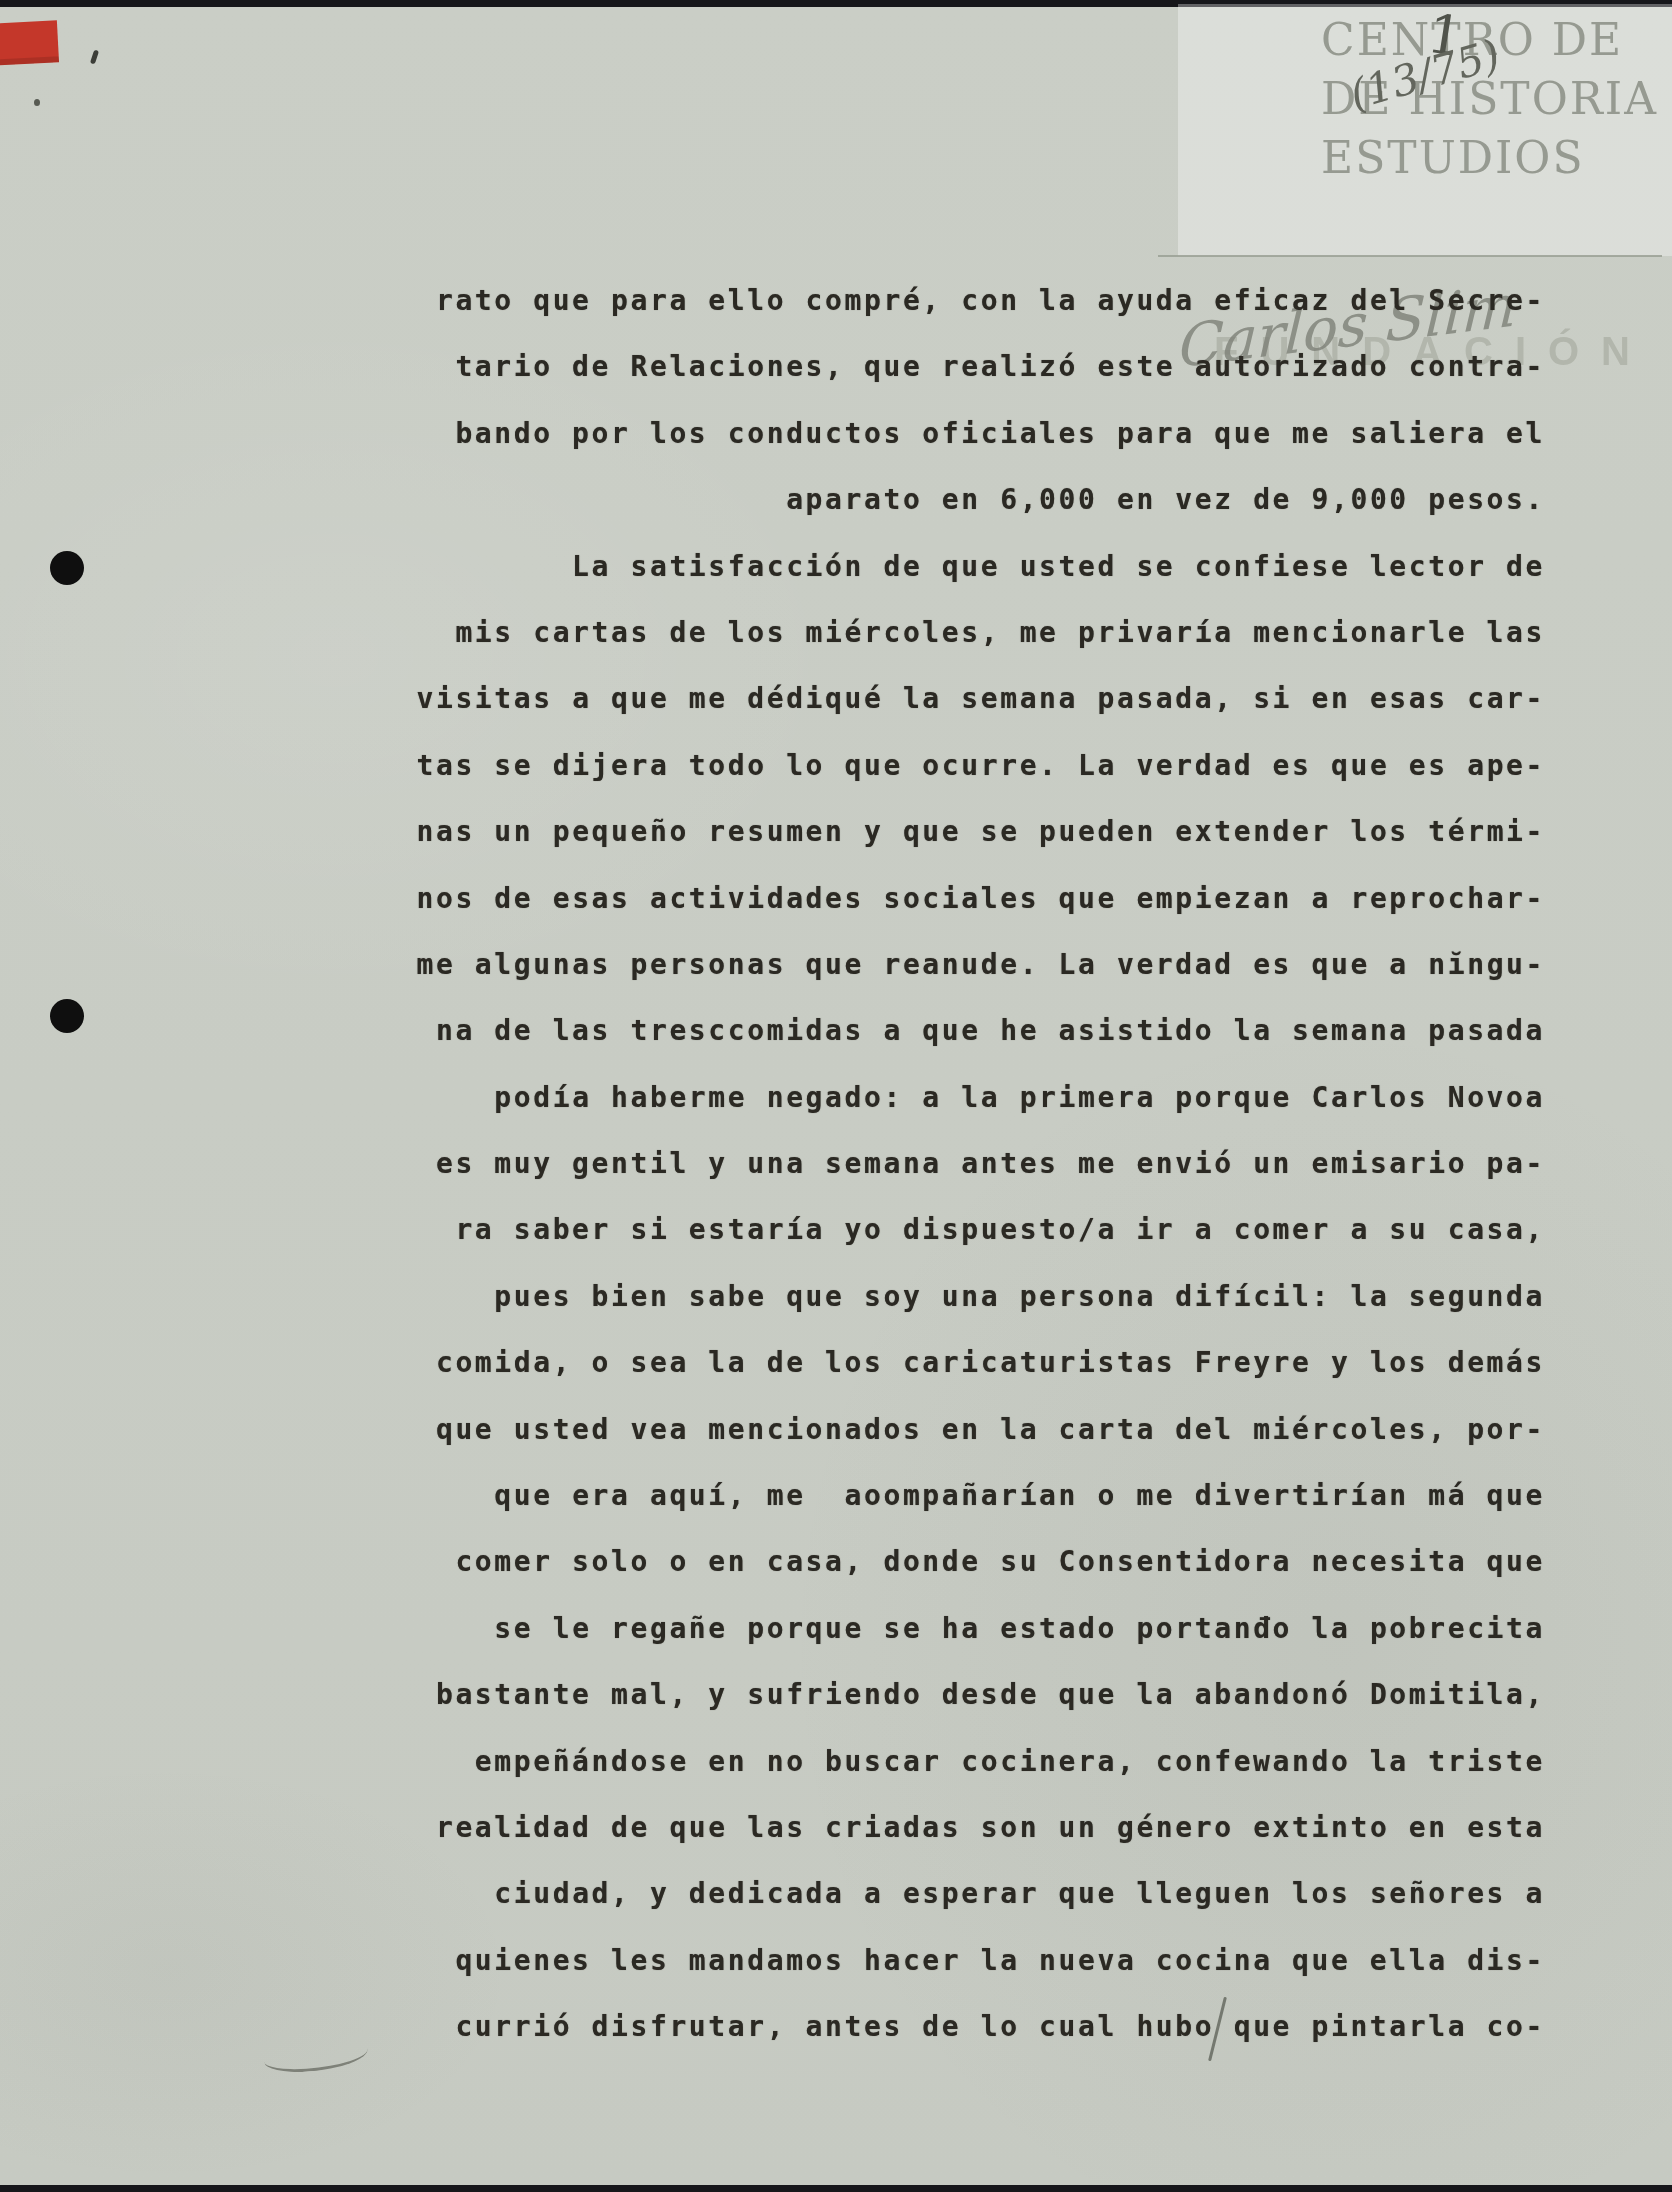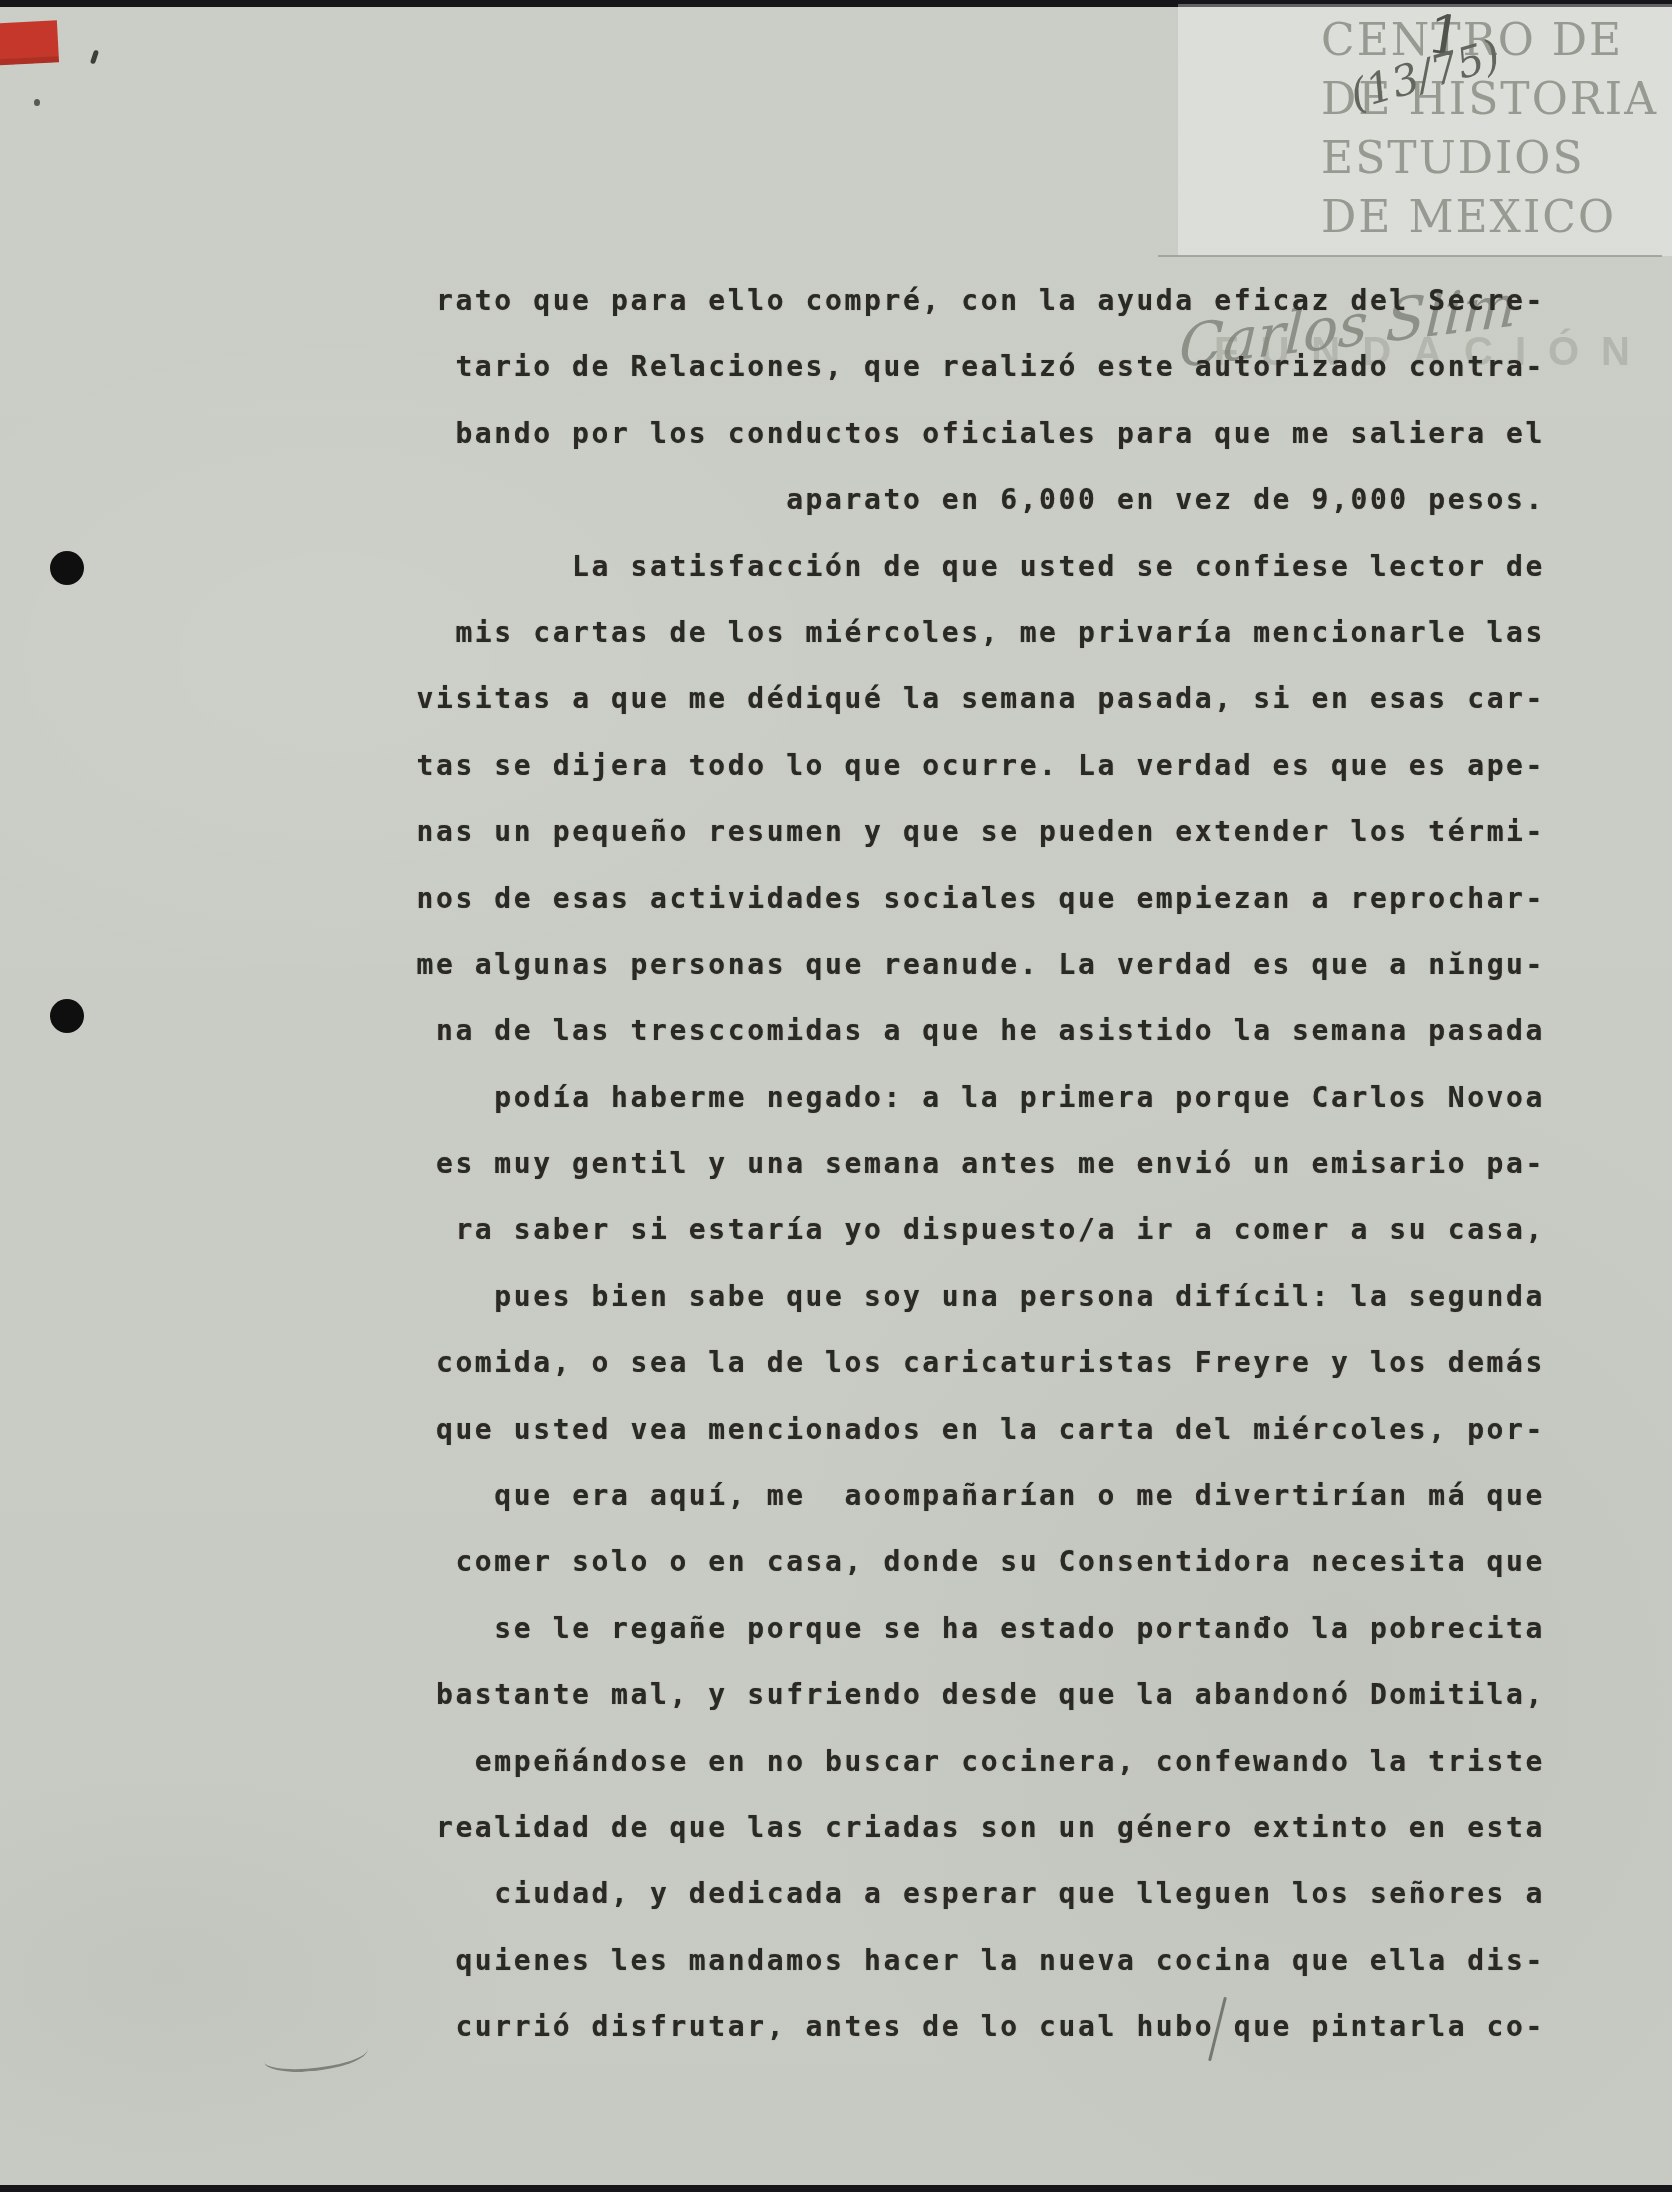--- a/index.html
+++ b/index.html
@@ -80,21 +80,20 @@
 <div class="speck-2"></div>
 
 <div class="hole hole-1"></div>
 <div class="hole hole-2"></div>
 
 <div class="wm-band"></div>
 <div class="wm-text">
     <div class="wm-line">CENTRO DE</div>
     <div class="wm-line">DE HISTORIA</div>
     <div class="wm-line">ESTUDIOS</div>
-    <div class="wm-line">DE MEXICO</div>
   </div>
 <div class="wm-rule"></div>
 <div class="wm-foundation">FUNDACIÓN</div>
 <div class="signature">Carlos Slim</div>
 
 <div class="page-num">1</div>
 <div class="fraction">(13/75)</div>
 
 <div class="letter"><div class="line">rato que para ello compré, con la ayuda eficaz del Secre-</div><div class="line">tario de Relaciones, que realizó este autorizado contra-</div><div class="line">bando por los conductos oficiales para que me saliera el</div><div class="line">aparato en 6,000 en vez de 9,000 pesos.</div><div class="line">     La satisfacción de que usted se confiese lector de</div><div class="line">mis cartas de los miércoles, me privaría mencionarle las</div><div class="line">visitas a que me dédiqué la semana pasada, si en esas car-</div><div class="line">tas se dijera todo lo que ocurre. La verdad es que es ape-</div><div class="line">nas un pequeño resumen y que se pueden extender los térmi-</div><div class="line">nos de esas actividades sociales que empiezan a reprochar-</div><div class="line">me algunas personas que reanude. La verdad es que a nĭngu-</div><div class="line">na de las tresccomidas a que he asistido la semana pasada</div><div class="line">podía haberme negado: a la primera porque Carlos Novoa</div><div class="line">es muy gentil y una semana antes me envió un emisario pa-</div><div class="line">ra saber si estaría yo dispuesto/a ir a comer a su casa,</div><div class="line">pues bien sabe que soy una persona difícil: la segunda</div><div class="line">comida, o sea la de los caricaturistas Freyre y los demás</div><div class="line">que usted vea mencionados en la carta del miércoles, por-</div><div class="line">que era aquí, me  aoompañarían o me divertirían má que</div><div class="line">comer solo o en casa, donde su Consentidora necesita que</div><div class="line">se le regañe porque se ha estado portanđo la pobrecita</div><div class="line">bastante mal, y sufriendo desde que la abandonó Domitila,</div><div class="line">empeñándose en no buscar cocinera, confewando la triste</div><div class="line">realidad de que las criadas son un género extinto en esta</div><div class="line">ciudad, y dedicada a esperar que lleguen los señores a</div><div class="line">quienes les mandamos hacer la nueva cocina que ella dis-</div><div class="line">currió disfrutar, antes de lo cual hubo que pintarla co-</div></div>
 

